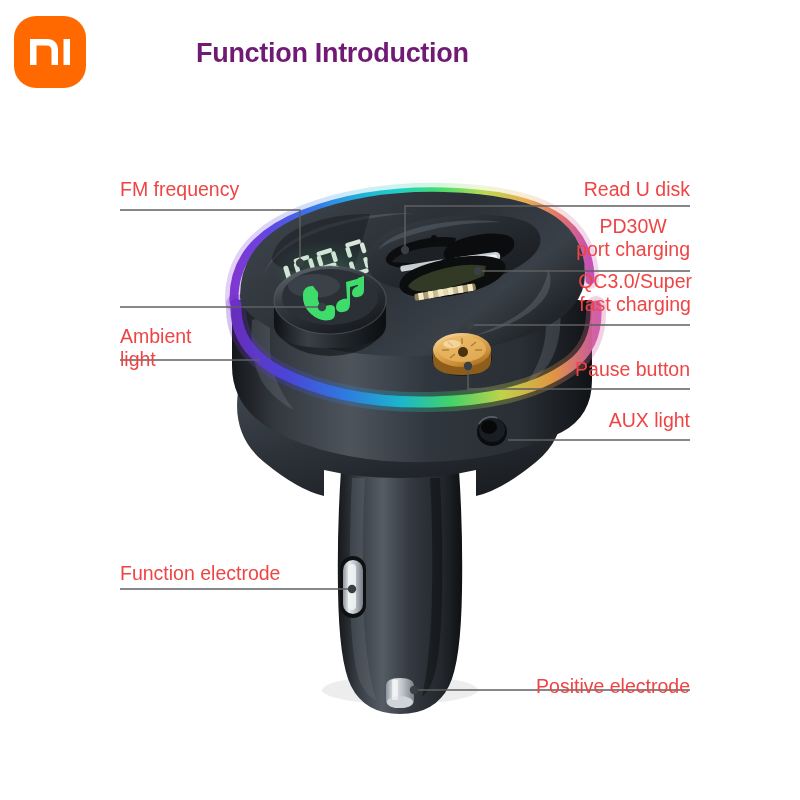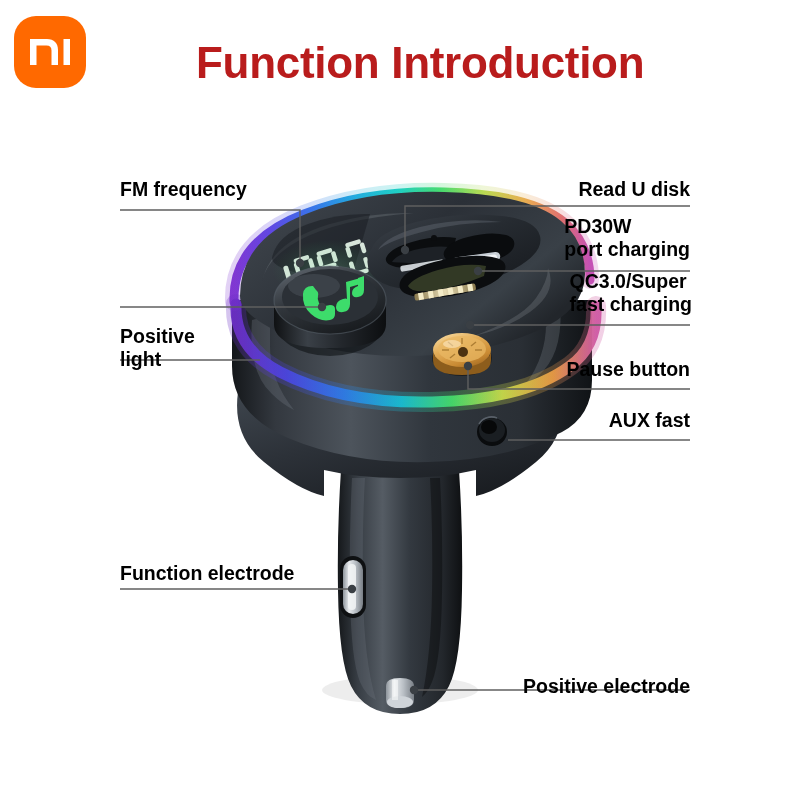--- a/index.html
+++ b/index.html
@@ -25,37 +25,36 @@
     left: 14px; top: 16px;
     width: 72px; height: 72px;
     background: #FF6900;
     border-radius: 22px;
     display: flex; align-items: center; justify-content: center;
   }
   .mi-logo svg { display:block; }
   .page-title {
     position: absolute;
     left: 196px; top: 38px;
-    font-size: 44px;
+    font-size: 27px;
     font-weight: bold;
-    color: #b91c1c;
+    color: #701a75;
     letter-spacing: -0.3px;
     white-space: nowrap;
   }
 
   
   .label {
     position: absolute;
     font-size: 19.5px;
-    color: #000000;
+    color: #ef4444;
     line-height: 1.17;
     white-space: pre-line;
-    font-weight: bold;
-  }
-  .label.right { text-align: left; }
+  }
+  .label.right { text-align: center; }
 
   
   #leaders {
     position: absolute; left: 0; top: 0;
     width: 800px; height: 800px;
     pointer-events: none;
   }
 
   
   #device {
@@ -385,32 +384,32 @@
       <circle cx="470" cy="325" r="4.2"></circle>
       <circle cx="468" cy="366" r="4.2"></circle>
       <circle cx="352" cy="589" r="4.2"></circle>
       <circle cx="414" cy="690" r="4.2"></circle>
     </g>
   </svg>
 
   <div class="label" style="left:120px; top:178px;">FM frequency</div>
 
 
-  <div class="label" style="left:120px; top:325px;">Positive
+  <div class="label" style="left:120px; top:325px;">Ambient
 light</div>
 
   <div class="label" style="left:120px; top:562px;">Function electrode</div>
 
   <div class="label right" style="right:110px; top:178px;">Read U disk</div>
 
   <div class="label right" style="right:110px; top:215px;">PD30W
 port charging</div>
 
   <div class="label right" style="right:108px; top:270px;">QC3.0/Super
 fast charging</div>
 
   <div class="label right" style="right:110px; top:358px;">Pause button</div>
 
-  <div class="label right" style="right:110px; top:409px;">AUX fast</div>
+  <div class="label right" style="right:110px; top:409px;">AUX light</div>
 
   <div class="label right" style="right:110px; top:659px;margin-top:16px;">Positive electrode</div>
 
 </div>
 
 </body></html>

